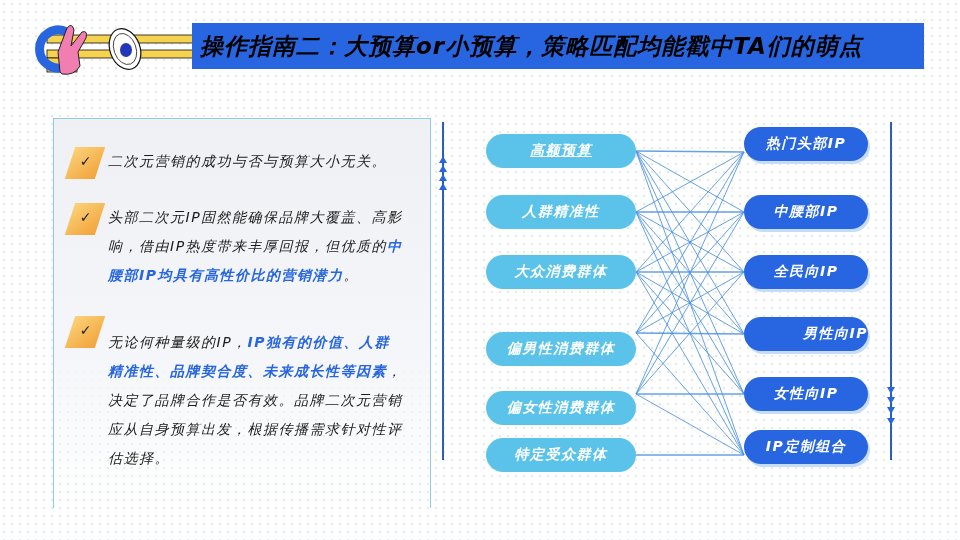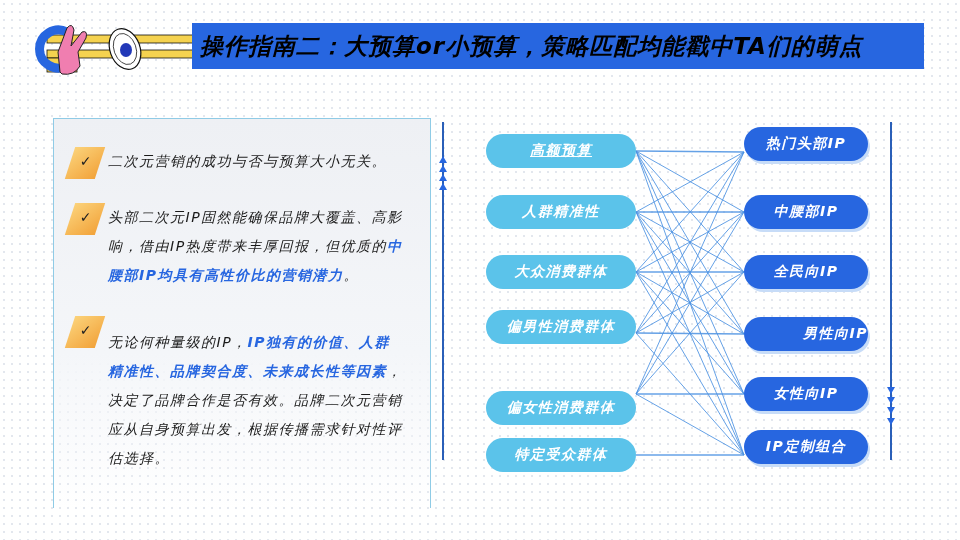--- a/index.html
+++ b/index.html
@@ -151,21 +151,21 @@
 
 <div class="pill left" style="top:134px;text-decoration:underline;">
     <span>高额预算</span>
   </div>
 <div class="pill left" style="top:195px;">
     <span>人群精准性</span>
   </div>
 <div class="pill left" style="top:255px;">
     <span>大众消费群体</span>
   </div>
-<div class="pill left" style="top:310px;">
+<div class="pill left" style="top:332px;">
     <span>偏男性消费群体</span>
   </div>
 <div class="pill left" style="top:391px;text-align:center;">
     <span>偏女性消费群体</span>
   </div>
 <div class="pill left" style="top:438px;">
     <span>特定受众群体</span>
   </div>
 
 <div class="pill right" style="top:127px;font-style:italic;">

